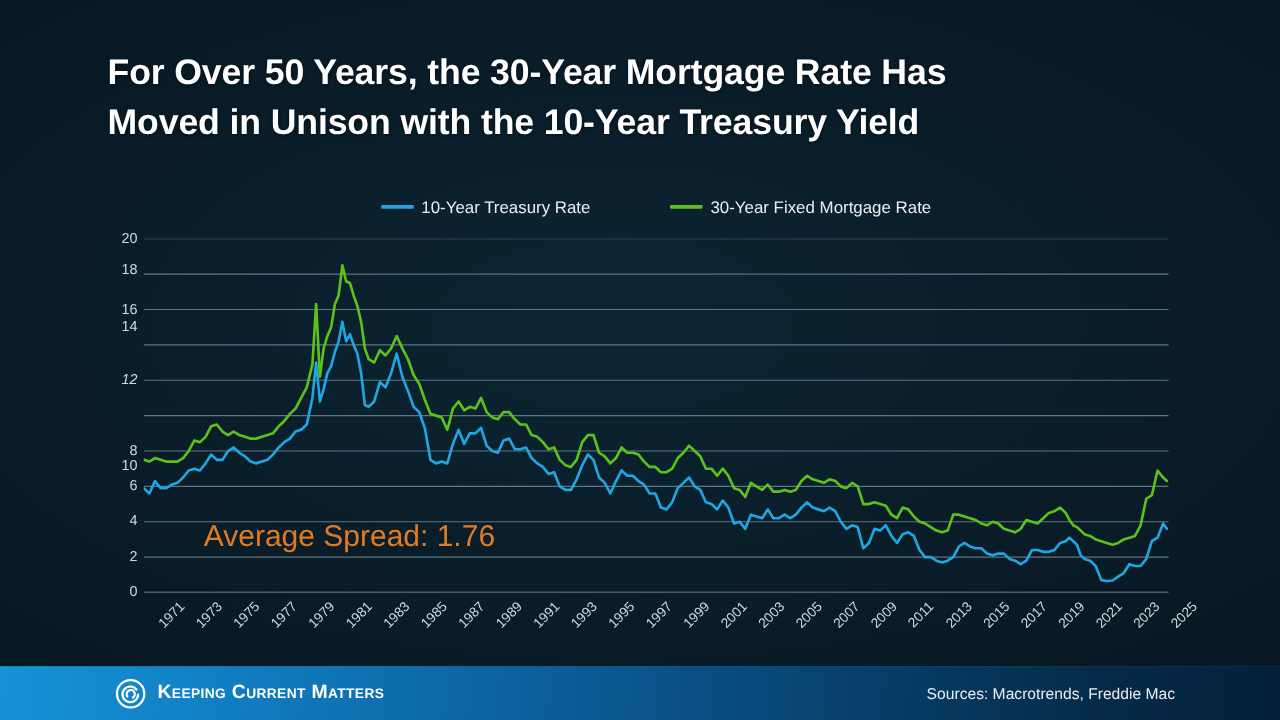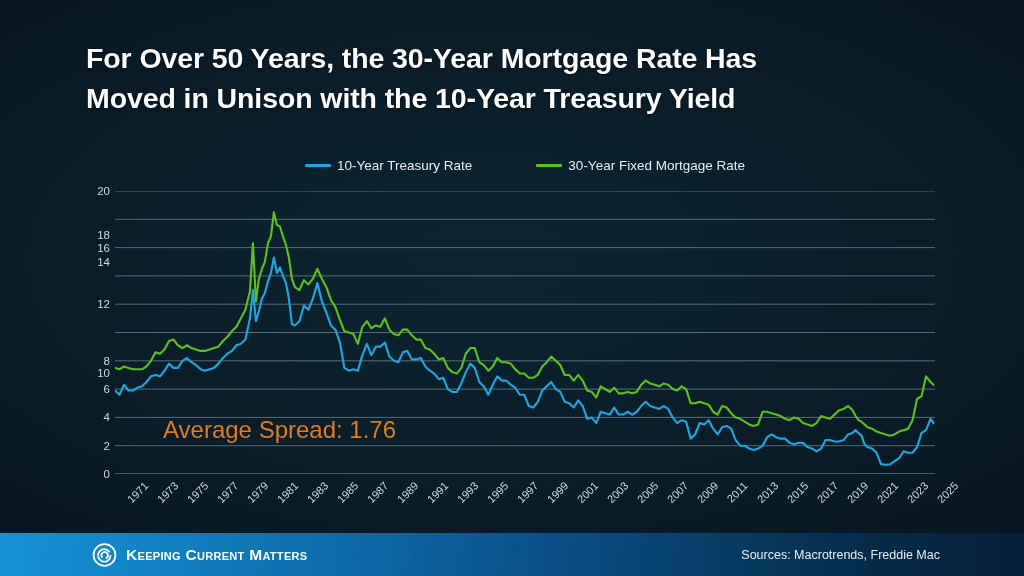--- a/index.html
+++ b/index.html
@@ -152,24 +152,24 @@
     </div>
   </div>
 
   <div id="y-axis">
       <span class="ytick" style="top: 283px;">0</span>
       <span class="ytick" style="top: 254.7px;">2</span>
       <span class="ytick" style="top: 226.4px;">4</span>
       <span class="ytick" style="top: 198.1px;">6</span>
       <span class="ytick" style="top: 169.8px;">8</span>
       <span class="ytick" style="top: 141.5px; margin-top: 40px;">10</span>
-      <span class="ytick" style="top: 113.2px;">12</span>
+      <span class="ytick" style="top: 113.2px; font-style: italic;">12</span>
       <span class="ytick" style="top: 71px;">14</span>
       <span class="ytick" style="top: 56.6px;">16</span>
-      <span class="ytick" style="top: 44px;">18</span>
+      <span class="ytick" style="top: 25px;">18</span>
       <span class="ytick" style="top: 0px;">20</span>
     </div>
 
   <div id="plot-area">
     <svg id="plot-svg" viewBox="0 0 820 283" preserveAspectRatio="none">
         <line x1="0" x2="820" y1="283" y2="283" stroke="#8b9aa6" stroke-width="1.2"></line>
         <line x1="0" x2="820" y1="254.7" y2="254.7" stroke="#5d7683" stroke-width="0.9"></line>
         <line x1="0" x2="820" y1="226.4" y2="226.4" stroke="#5d7683" stroke-width="0.9"></line>
         <line x1="0" x2="820" y1="198.10000000000002" y2="198.10000000000002" stroke="#5d7683" stroke-width="0.9"></line>
         <line x1="0" x2="820" y1="169.8" y2="169.8" stroke="#5d7683" stroke-width="0.9"></line>

